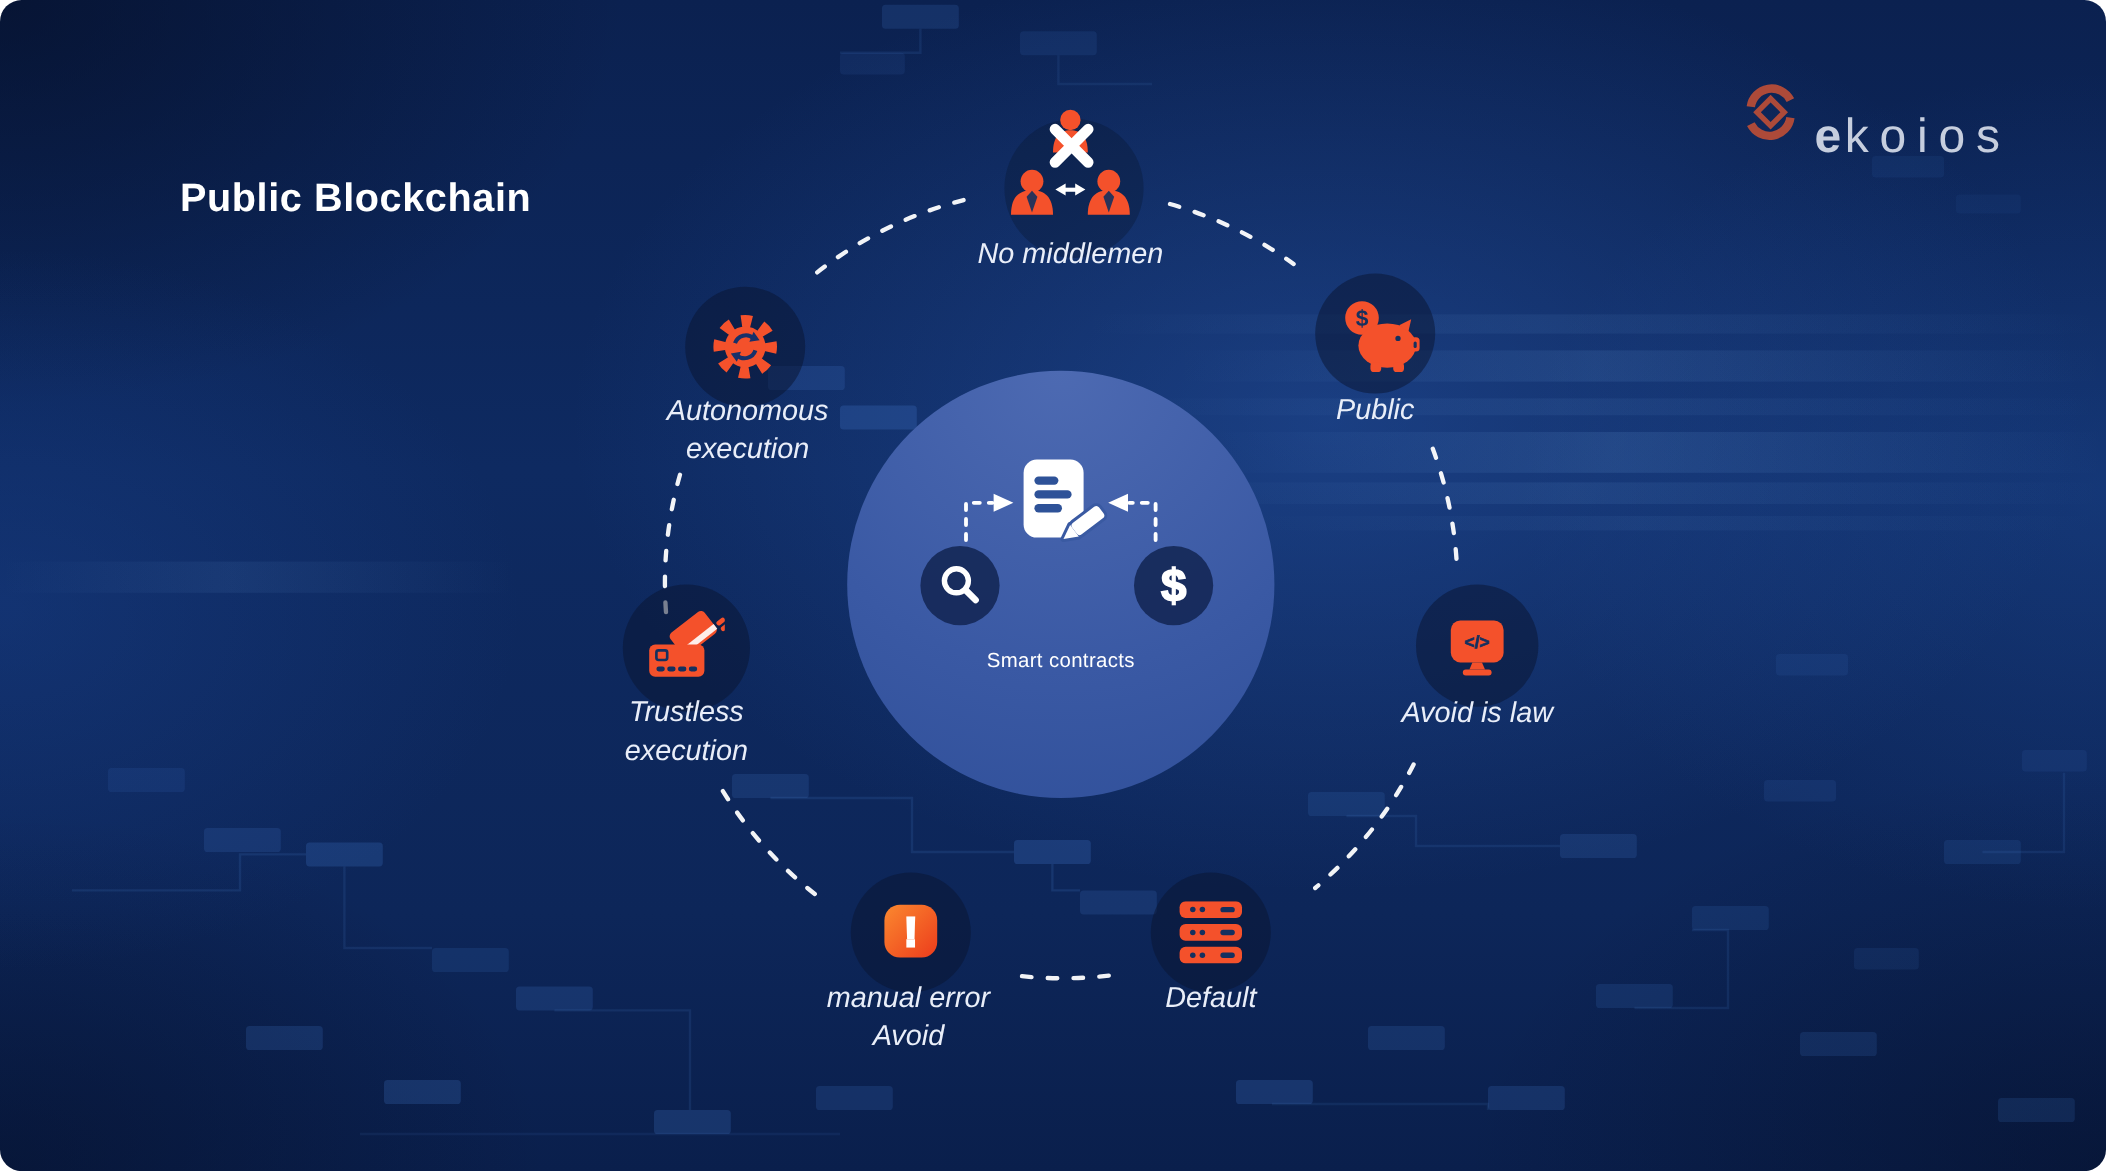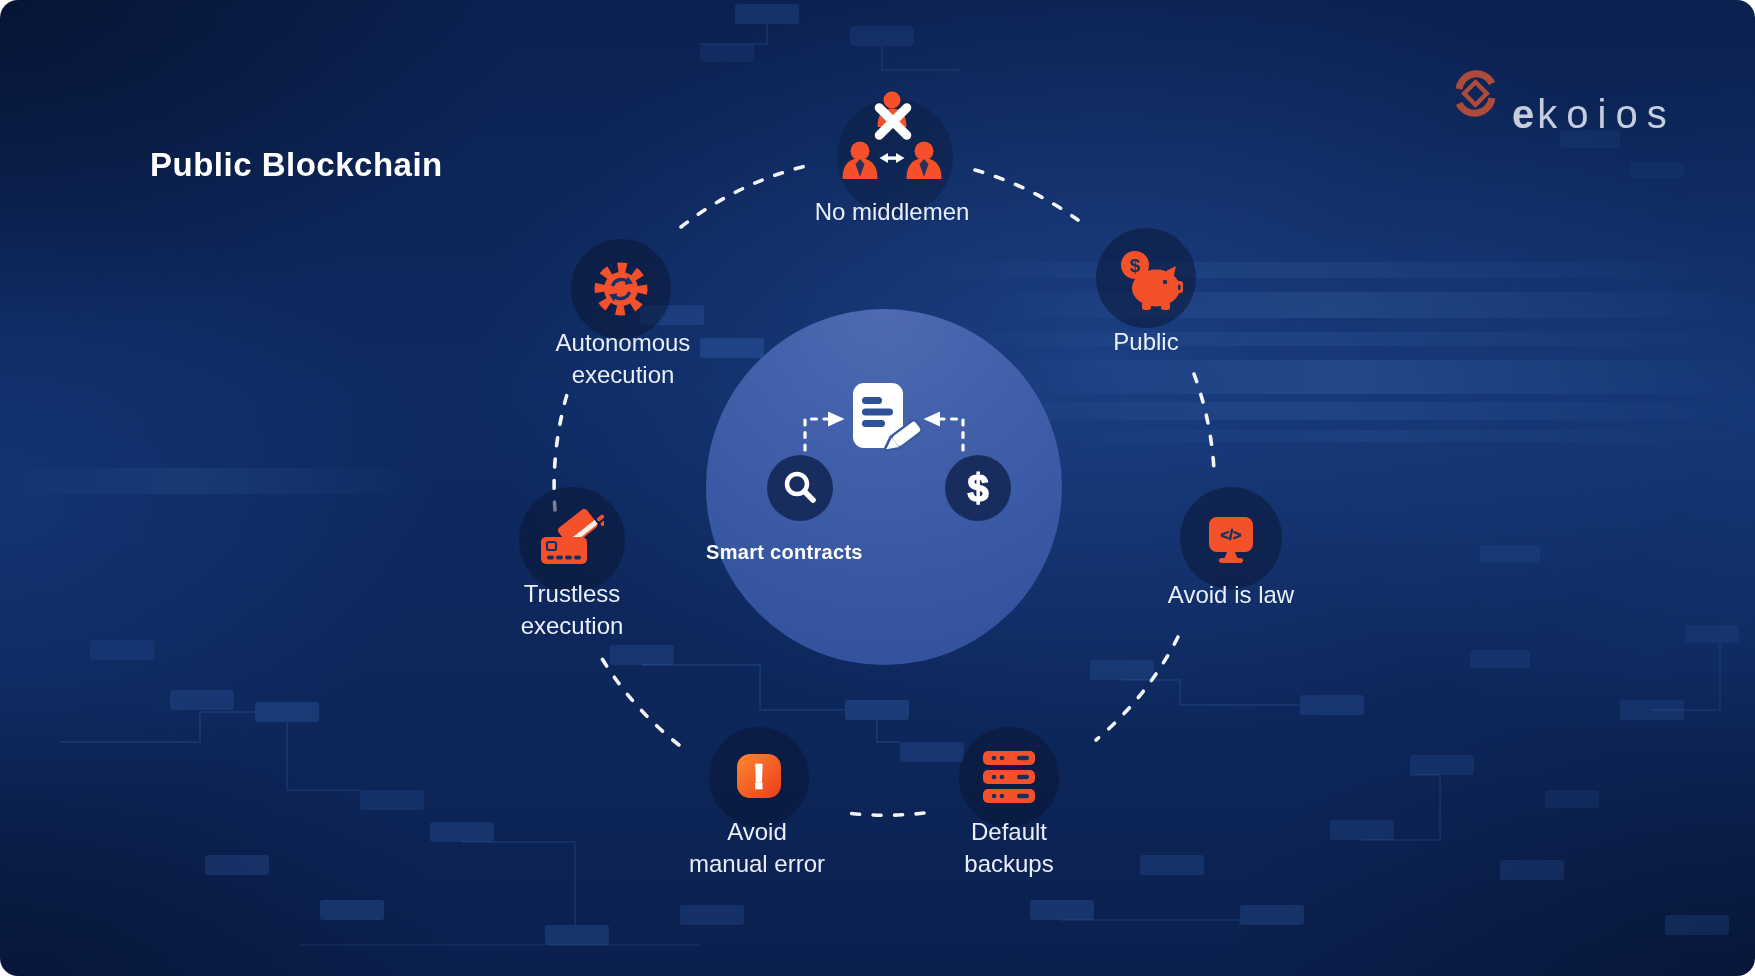--- a/index.html
+++ b/index.html
@@ -22,24 +22,24 @@
     font-size:33px;line-height:66px;font-weight:700;color:#ffffff;letter-spacing:.5px;}
   .page-title span{display:block;}
   .logo{position:absolute;left:1452px;top:50px;display:flex;align-items:center;gap:13px;}
   .logo-text{font-size:40px;color:#c6cede;display:flex;align-items:baseline;}
   .logo-text .b{font-weight:700;letter-spacing:1px;}
   .logo-text .l{font-weight:400;letter-spacing:9px;margin-left:2px;margin-top:42px;}
   .big-circle{position:absolute;left:706px;top:309px;width:356px;height:356px;border-radius:50%;
     background:radial-gradient(140% 140% at 50% 0%, #4d6ab2 0%, #3a59a4 50%, #2a4a93 100%);}
   .node-bg{position:absolute;border-radius:50%;background:rgba(10,22,50,.52);}
   .node-label{position:absolute;width:300px;text-align:center;font-size:24px;line-height:32px;
-    color:#e9eef9;font-weight:400;}
+    color:#e9eef9;font-weight:400;font-style:italic;}
   .node-label span{display:block;}
-  .smart-label{position:absolute;left:706px;top:541px;width:356px;text-align:left;
-    font-size:20px;font-weight:700;color:#ffffff;letter-spacing:.3px;}
+  .smart-label{position:absolute;left:706px;top:541px;width:356px;text-align:center;
+    font-size:17px;font-weight:400;color:#ffffff;letter-spacing:.3px;}
   .sub-circle{position:absolute;width:66px;height:66px;border-radius:50%;background:rgba(16,34,78,.82);
     display:flex;align-items:center;justify-content:center;}
 </style>
 </head>
 <body>
 
 <div class="card">
 
   <svg class="abs" style="left:0;top:0" width="1755" height="976" viewBox="0 0 1755 976">
     <defs>
@@ -290,22 +290,22 @@
     <defs>
       <linearGradient id="warnGrad" x1="0" y1="0" x2="1" y2="1">
         <stop offset="0" stop-color="#fb882f"></stop>
         <stop offset="1" stop-color="#ec3c1c"></stop>
       </linearGradient>
     </defs>
     <rect x="3" y="3" width="44" height="44" rx="13" fill="url(#warnGrad)"></rect>
     <text x="25" y="37" text-anchor="middle" font-size="34" font-weight="700" fill="#ffffff" stroke="#ffffff" stroke-width="2.4">!</text>
   </svg>
   <div class="node-label" style="left:607px;top:816px">
+    <span>manual error</span>
     <span>Avoid</span>
-    <span>manual error</span>
   </div>
 
   <div class="node-bg" style="left:959px;top:727px;width:100px;height:100px"></div>
   <svg class="abs" style="left:981px;top:751px" width="56" height="52" viewBox="0 0 56 52">
     <g fill="#f4512b">
       <rect x="2" y="0" width="52" height="14" rx="5"></rect>
       <rect x="2" y="19" width="52" height="14" rx="5"></rect>
       <rect x="2" y="38" width="52" height="14" rx="5"></rect>
     </g>
     <g fill="#14305f">
@@ -315,16 +315,15 @@
       <circle cx="13" cy="26" r="2.3"></circle>
         <circle cx="21" cy="26" r="2.3"></circle>
       <rect x="36" y="23.8" width="12" height="4.5" rx="2.2"></rect>
       <circle cx="13" cy="45" r="2.3"></circle>
         <circle cx="21" cy="45" r="2.3"></circle>
       <rect x="36" y="42.8" width="12" height="4.5" rx="2.2"></rect>
     </g>
   </svg>
   <div class="node-label" style="left:859px;top:816px">
     <span>Default</span>
-    <span>backups</span>
   </div>
 
 </div>
 
 </body></html>

